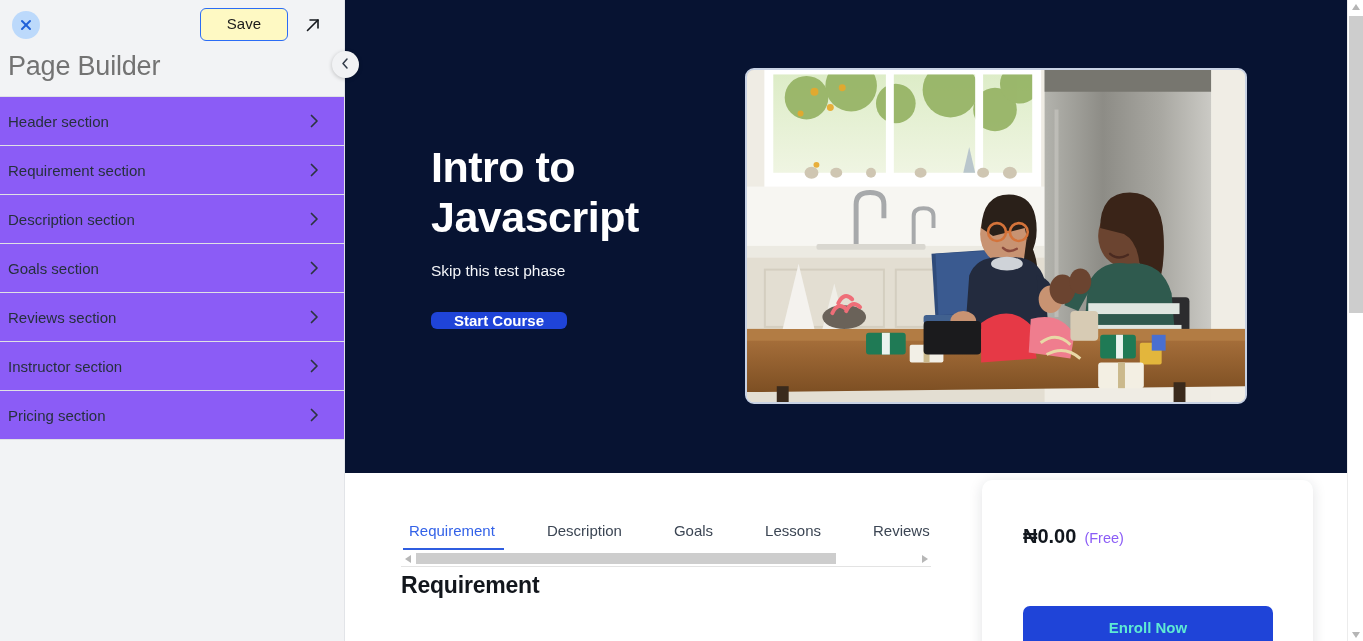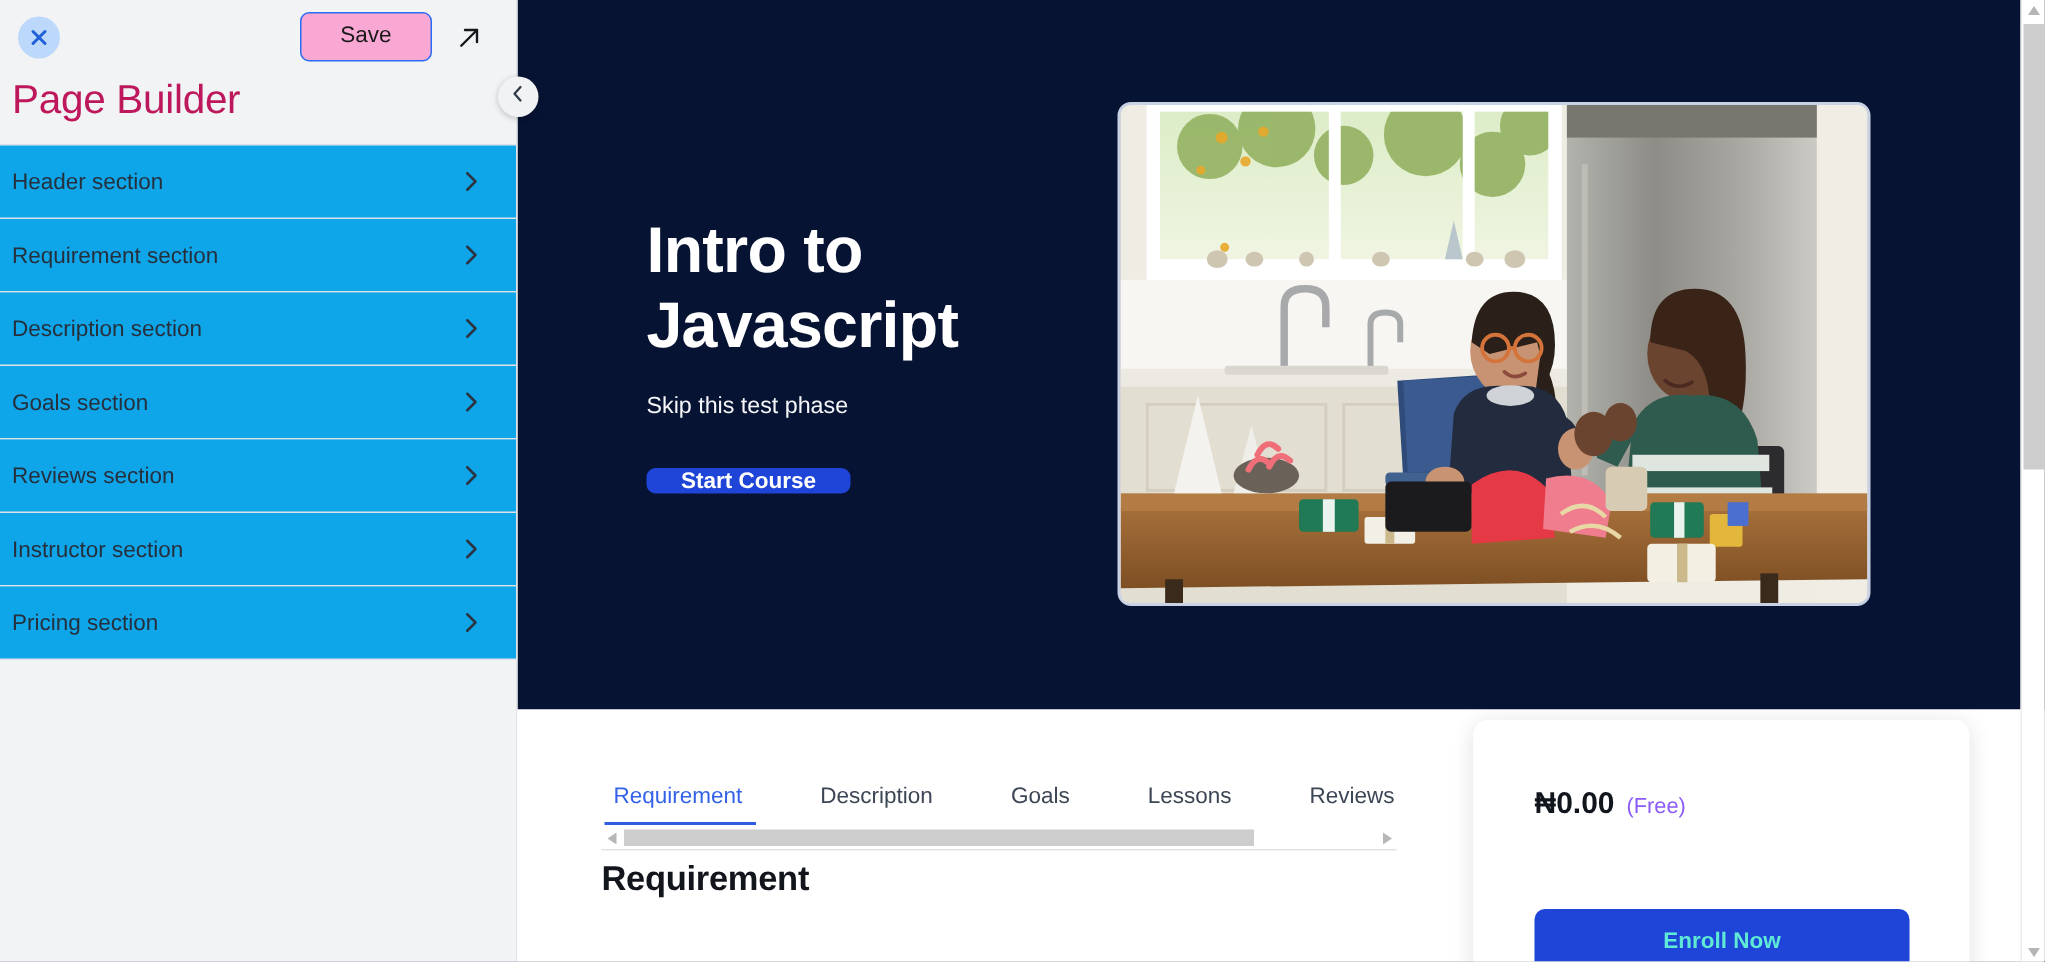--- a/index.html
+++ b/index.html
@@ -34,51 +34,51 @@
     cursor: pointer;
     border: none;
   }
   .close-btn svg { display: block; }
   .sb-actions {
     margin-left: auto;
     display: flex; align-items: center; gap: 14px;
   }
   .save-btn {
     border: 1px solid #2b6cf5;
-    background: #f9a8d4;
+    background: #fef9c3;
     color: #1a1a1a;
     font-size: 15px;
     font-family: "Liberation Sans", sans-serif;
     border-radius: 6px;
     padding: 7px 26px;
     cursor: pointer;
     line-height: 1.1;
   }
   .ext-icon {
     width: 22px; height: 22px;
     display: flex; align-items: center; justify-content: center;
     color: #111827;
     cursor: pointer;
     margin-right: 6px;
   }
   .sb-title {
     font-size: 27px;
     font-weight: 400;
-    color: #be185d;
+    color: #737373;
     padding: 2px 0 14px 8px;
     letter-spacing: -0.2px;
   }
   .sb-list { border-top: 1px solid #dfe1e5; }
   .sb-item {
     height: 49px;
     display: flex; align-items: center;
     padding: 0 22px 0 8px;
     border-bottom: 1px solid #dfe1e5;
     cursor: pointer;
-    background: #0ea5e9;
+    background: #8b5cf6;
   }
   .sb-item-label {
     font-size: 15px; color: #26303d;
     flex: 1;
   }
   .chev { color: #2b3440; display: flex; align-items: center; }
 
   
   .collapse-handle {
     position: absolute;

